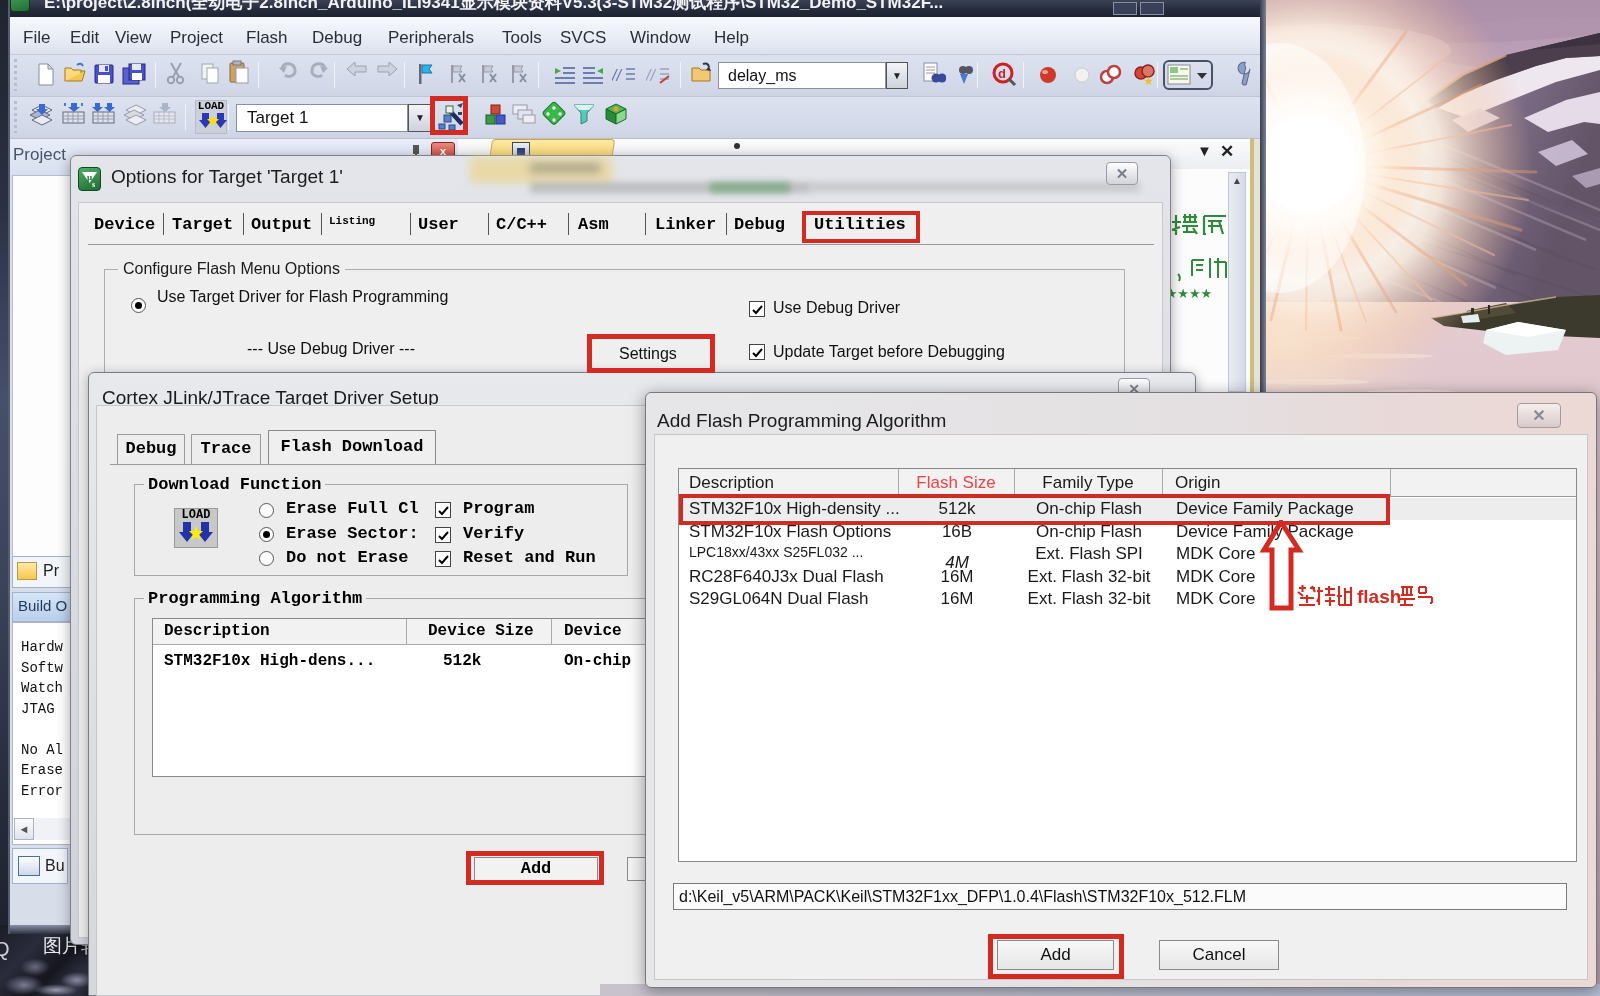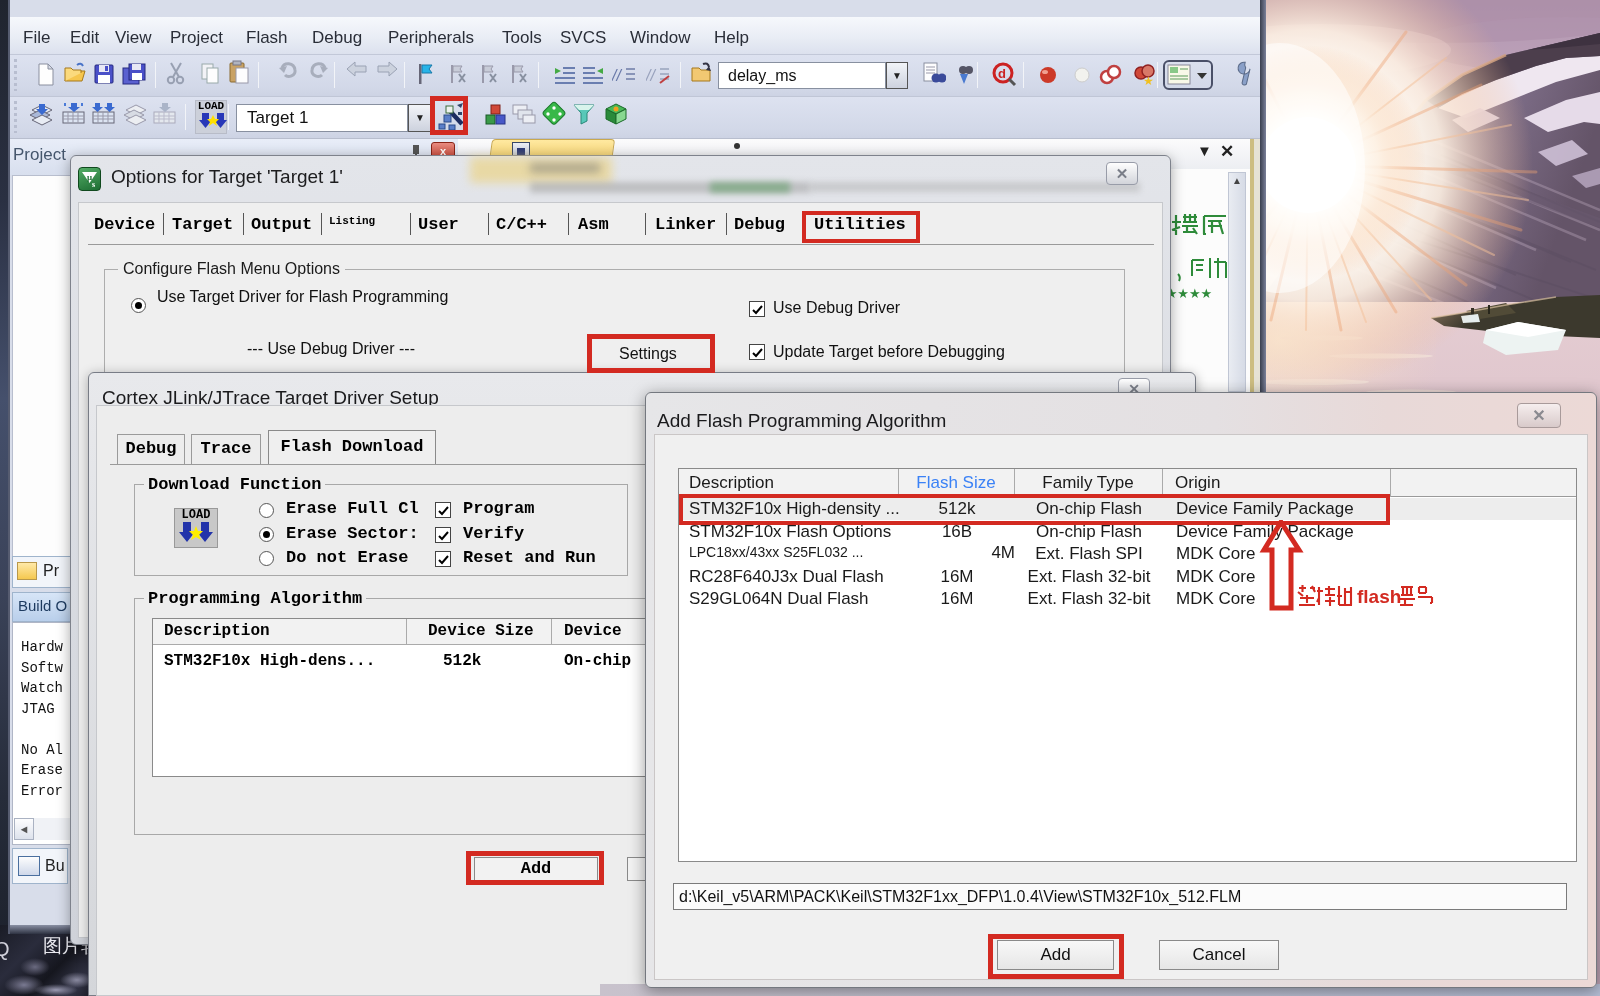--- a/index.html
+++ b/index.html
@@ -144,20 +144,26 @@
 <div class="abs" style="left:0;top:925px;width:110px;height:71px;background:linear-gradient(135deg,#1a1c26 0%,#2a2c3c 30%,#15161e 55%,#343648 75%,#101018 100%);"></div>
 <div class="abs" style="left:20px;top:958px;width:30px;height:18px;background:radial-gradient(ellipse,#6a6a80,rgba(80,80,100,0)70%);"></div>
 <div class="abs" style="left:60px;top:972px;width:34px;height:16px;background:radial-gradient(ellipse,#8a8aa0,rgba(80,80,100,0)70%);"></div>
 <div class="abs" style="left:4px;top:975px;width:40px;height:20px;background:radial-gradient(ellipse,#7a7a92,rgba(80,80,100,0)70%);"></div>
 <div class="abs" style="left:34px;top:984px;width:44px;height:12px;background:radial-gradient(ellipse,#9a9ab2,rgba(80,80,100,0)70%);"></div>
 <div class="abs" style="left:43px;top:933px;color:#e8e8ee;font-size:19px;">图片轨</div>
 <div class="abs" style="left:-6px;top:938px;color:#d0d0da;font-size:20px;">Q</div>
 
 <div id="keil" class="abs" style="left:8px;top:0;width:1258px;height:934px;background:#d8ddea;">
 
+  <div class="abs" style="left:0;top:0;width:1258px;height:17px;background:linear-gradient(180deg,#3c4356 0%,#262c3c 55%,#1d2230 100%);overflow:hidden;">
+    <div class="abs" style="left:2px;top:-8px;width:20px;height:20px;background:linear-gradient(160deg,#49a45c,#1e6e34);border-radius:4px;border:1px solid #0c3a18;"></div>
+    <div class="abs" style="left:36px;top:-9px;color:#f2f2f6;font-size:17px;font-weight:bold;white-space:nowrap;max-width:1050px;overflow:hidden;">E:\project\2.8inch(全动电子2.8inch_Arduino_ILI9341显示模块资料V5.3(3-STM32测试程序\STM32_Demo_STM32F...</div>
+    <div class="abs" style="left:1105px;top:2px;width:24px;height:13px;border:1px solid #8890a8;background:#39405a;"></div>
+    <div class="abs" style="left:1132px;top:2px;width:24px;height:13px;border:1px solid #8890a8;background:#39405a;"></div>
+  </div>
 
   <div class="abs" style="left:2px;top:17px;width:1254px;height:38px;background:linear-gradient(180deg,#f6f8fc 0%,#e9edf5 55%,#dce1ee 100%);border-bottom:1px solid #c2c8d8;">
   </div>
   <div id="menu" class="abs" style="top:28px;left:0;width:1258px;height:22px;font-size:17px;color:#2a2e38;">
       <div class="abs" style="left: 15px;">File</div>
       <div class="abs" style="left: 62px;">Edit</div>
       <div class="abs" style="left: 107px;">View</div>
       <div class="abs" style="left: 162px;">Project</div>
       <div class="abs" style="left: 238px;">Flash</div>
       <div class="abs" style="left: 304px;">Debug</div>
@@ -694,59 +700,59 @@
   <div class="abs" style="left:9px;top:42px;width:934px;height:546px;background:#f0f0f0;border:1px solid #cac6c6;"></div>
 
   <div class="abs" style="left:33px;top:76px;width:899px;height:394px;background:#fff;border:1px solid #8a8a8a;">
 
     <div class="abs" style="left:0;top:0;width:897px;height:28px;background:#f2f2f2;border-bottom:1px solid #9a9a9a;"></div>
     <div class="abs" style="left:219px;top:0;width:1px;height:28px;background:#aaa;"></div>
     <div class="abs" style="left:335px;top:0;width:1px;height:28px;background:#aaa;"></div>
     <div class="abs" style="left:483px;top:0;width:1px;height:28px;background:#aaa;"></div>
     <div class="abs" style="left:711px;top:0;width:1px;height:28px;background:#aaa;"></div>
     <div class="abs" style="left:10px;top:4px;font-size:17px;color:#1a1a1a;">Description</div>
-    <div class="abs" style="left:219px;top:4px;width:116px;text-align:center;font-size:17px;color:#3b82f6;">Flash Size</div>
+    <div class="abs" style="left:219px;top:4px;width:116px;text-align:center;font-size:17px;color:#ef4444;">Flash Size</div>
     <div class="abs" style="left:335px;top:4px;width:148px;text-align:center;font-size:17px;color:#1a1a1a;">Family Type</div>
     <div class="abs" style="left:496px;top:4px;font-size:17px;color:#1a1a1a;">Origin</div>
 
     <div id="tblrows">
         <div class="abs" style="left:1px;top:29px;width:896px;height:22px;background:#ededed;">
       <div class="abs" style="left:9px;top:1px;font-size:17px;color:#1a1a1a;">STM32F10x High-density ...</div>
       <div class="abs" style="left:219px;top:1px;width:116px;text-align:center;font-size:17px;color:#1a1a1a;">512k</div>
       <div class="abs" style="left:335px;top:1px;width:148px;text-align:center;font-size:17px;color:#1a1a1a;">On-chip Flash</div>
       <div class="abs" style="left:496px;top:1px;font-size:17px;color:#1a1a1a;">Device Family Package</div>
     </div>
         <div class="abs" style="left:1px;top:51.6px;width:896px;height:22px;">
       <div class="abs" style="left:9px;top:1px;font-size:17px;color:#1a1a1a;">STM32F10x Flash Options</div>
       <div class="abs" style="left:219px;top:1px;width:116px;text-align:center;font-size:17px;color:#1a1a1a;">16B</div>
       <div class="abs" style="left:335px;top:1px;width:148px;text-align:center;font-size:17px;color:#1a1a1a;">On-chip Flash</div>
       <div class="abs" style="left:496px;top:1px;font-size:17px;color:#1a1a1a;">Device Family Package</div>
     </div>
         <div class="abs" style="left:1px;top:74.2px;width:896px;height:22px;">
       <div class="abs" style="left:9px;top:1px;font-size:14px;color:#1a1a1a;">LPC18xx/43xx S25FL032 ...</div>
-      <div class="abs" style="left:219px;top:0;width:116px;text-align:right;font-size:17px;color:#1a1a1a;">4M</div>
+      <div class="abs" style="left:219px;top:10px;width:116px;text-align:center;font-size:17px;color:#1a1a1a;font-style:italic;">4M</div>
       <div class="abs" style="left:335px;top:1px;width:148px;text-align:center;font-size:17px;color:#1a1a1a;">Ext. Flash SPI</div>
       <div class="abs" style="left:496px;top:1px;font-size:17px;color:#1a1a1a;">MDK Core</div>
     </div>
         <div class="abs" style="left:1px;top:96.80000000000001px;width:896px;height:22px;">
       <div class="abs" style="left:9px;top:1px;font-size:17px;color:#1a1a1a;">RC28F640J3x Dual Flash</div>
       <div class="abs" style="left:219px;top:1px;width:116px;text-align:center;font-size:17px;color:#1a1a1a;">16M</div>
       <div class="abs" style="left:335px;top:1px;width:148px;text-align:center;font-size:17px;color:#1a1a1a;">Ext. Flash 32-bit</div>
       <div class="abs" style="left:496px;top:1px;font-size:17px;color:#1a1a1a;">MDK Core</div>
     </div>
         <div class="abs" style="left:1px;top:119.4px;width:896px;height:22px;">
       <div class="abs" style="left:9px;top:1px;font-size:17px;color:#1a1a1a;">S29GL064N Dual Flash</div>
       <div class="abs" style="left:219px;top:1px;width:116px;text-align:center;font-size:17px;color:#1a1a1a;">16M</div>
       <div class="abs" style="left:335px;top:1px;width:148px;text-align:center;font-size:17px;color:#1a1a1a;">Ext. Flash 32-bit</div>
       <div class="abs" style="left:496px;top:1px;font-size:17px;color:#1a1a1a;">MDK Core</div>
     </div>
       </div>
   </div>
 
-  <div class="abs" style="left:28px;top:491px;width:894px;height:27px;background:#fbfbfb;border:1px solid #7a7a7a;font-size:16px;color:#111;line-height:25px;padding-left:5px;">d:\Keil_v5\ARM\PACK\Keil\STM32F1xx_DFP\1.0.4\View\STM32F10x_512.FLM</div>
+  <div class="abs" style="left:28px;top:491px;width:894px;height:27px;background:#fbfbfb;border:1px solid #7a7a7a;font-size:16px;color:#111;line-height:25px;padding-left:5px;">d:\Keil_v5\ARM\PACK\Keil\STM32F1xx_DFP\1.0.4\Flash\STM32F10x_512.FLM</div>
 
   <div class="abs" style="left:352px;top:548px;width:117px;height:30px;background:linear-gradient(180deg,#f8f8f8,#e6e6e6);border:1px solid #8a8a8a;font-size:17px;color:#111;text-align:center;line-height:28px;">Add</div>
   <div class="abs" style="left:514px;top:548px;width:120px;height:30px;background:linear-gradient(180deg,#f8f8f8,#e6e6e6);border:1px solid #8a8a8a;font-size:17px;color:#111;text-align:center;line-height:28px;">Cancel</div>
 </div>
 
 <div class="abs" style="left:600px;top:984px;width:1000px;height:12px;background:linear-gradient(90deg,#c8c2cc,#b4bdd4);z-index:25;"></div>
 
 <div class="redbox" style="left:430px;top:96px;width:38px;height:39px;border-width:5px;"></div>
 <div class="redbox" style="left:802px;top:211px;width:118px;height:32px;"></div>
 <div class="redbox" style="left:587px;top:334px;width:128px;height:39px;border-width:5px;"></div>

